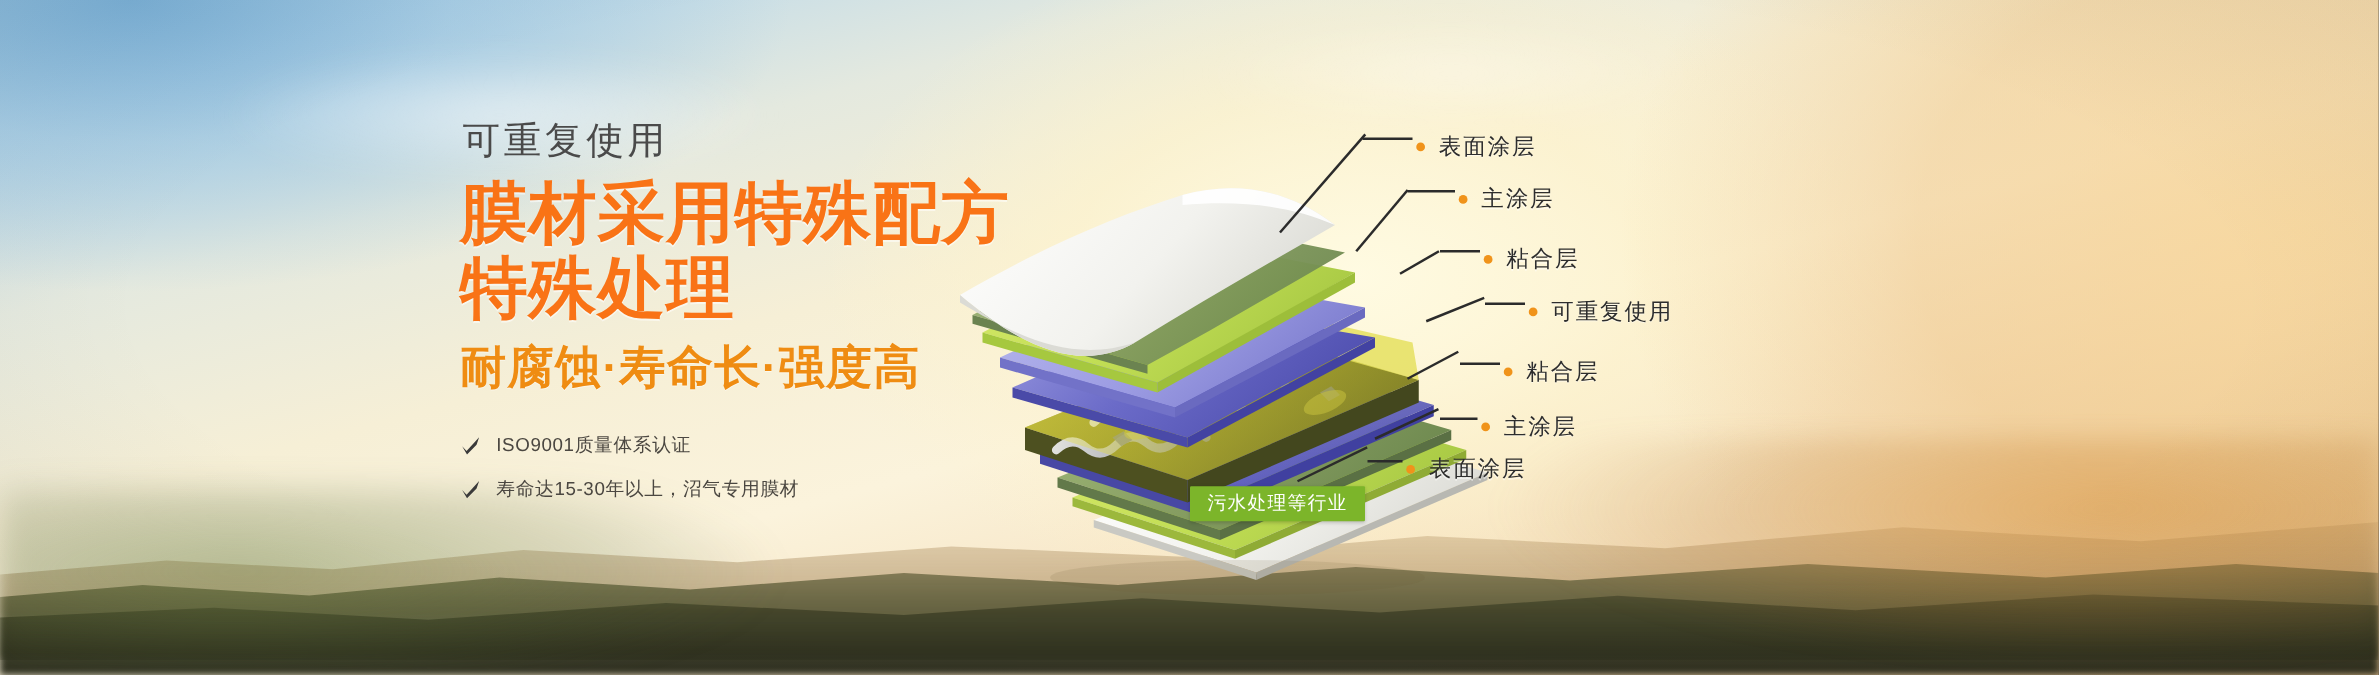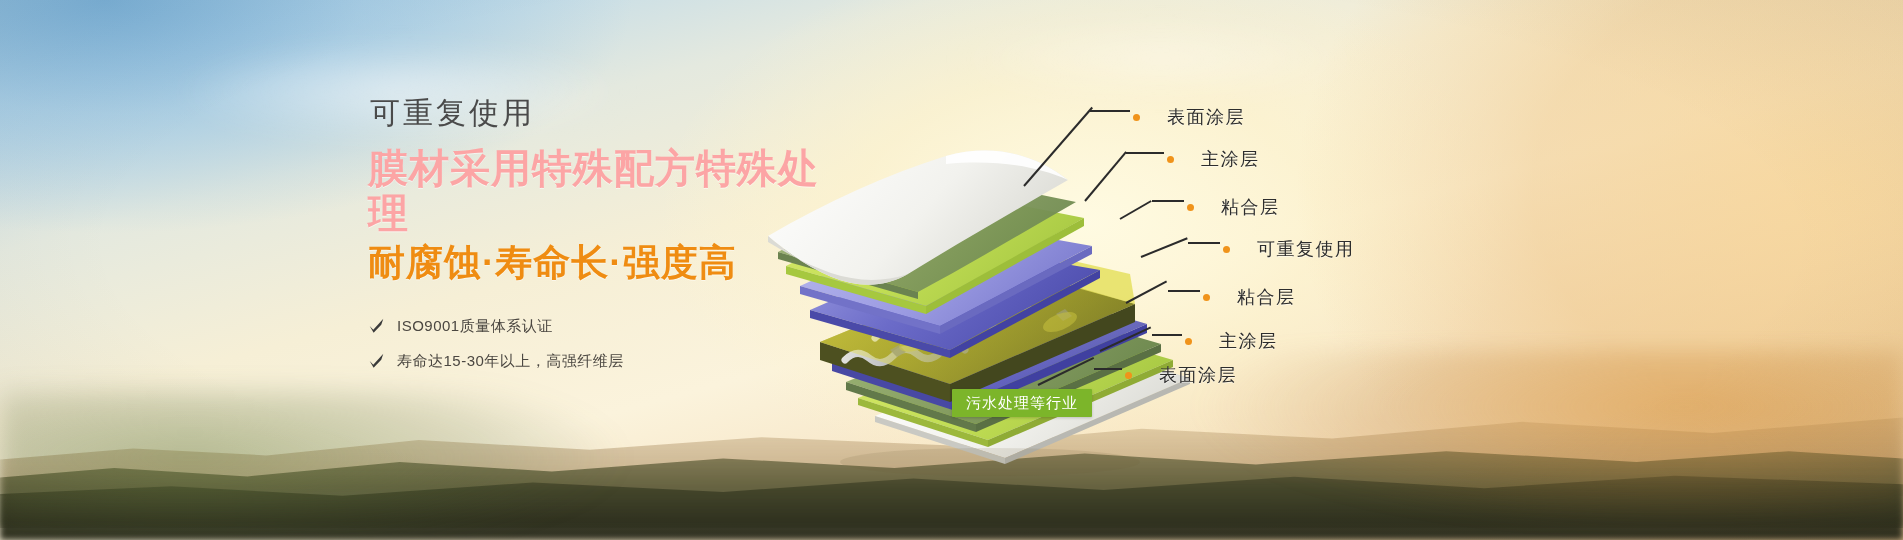--- a/index.html
+++ b/index.html
@@ -44,36 +44,36 @@
   .ground-green{position:absolute;left:0;bottom:0;width:40%;height:150px;
     background:radial-gradient(ellipse 70% 80% at 25% 45%,rgba(106,128,66,.45) 0%,rgba(80,100,52,.18) 55%,rgba(70,90,48,0) 82%);
     filter:blur(12px);}
   .vignette{position:absolute;inset:0;pointer-events:none;
     background:radial-gradient(ellipse 80% 90% at 50% 45%,rgba(0,0,0,0) 55%,rgba(40,30,10,.10) 100%);}
 
   
   .copy{position:absolute;left:368px;top:98px;width:470px;}
   .eyebrow{font-size:30px;color:#4a4a4a;letter-spacing:3px;line-height:1;
     font-weight:400;margin:0 0 18px 2px;}
-  .headline{font-size:40px;font-weight:bold;color:#fca5a5;letter-spacing:1px;
-    line-height:1.12;margin:0 0 6px 0;text-shadow:0 1px 0 rgba(255,255,255,.55);}
+  .headline{font-size:54px;font-weight:bold;color:#f97316;letter-spacing:1px;
+    line-height:1.12;margin:0 0 6px 0;text-shadow:0 1px 0 rgba(255,255,255,.55);font-family:Liberation Mono, monospace;}
   .subhead{font-size:37px;font-weight:bold;color:#ef8c12;letter-spacing:1px;
     line-height:1.12;margin:0 0 34px 0;text-shadow:0 1px 0 rgba(255,255,255,.5);}
   .feature-list{list-style:none;margin:0;padding:0;}
   .feature-item{display:flex;align-items:center;margin-bottom:18px;}
   .check-icon{width:17px;height:17px;margin-right:12px;flex:0 0 auto;display:block;}
   .feature-text{font-size:15px;color:#4b4741;letter-spacing:.5px;line-height:1;}
 
   
   .product{position:absolute;left:660px;top:60px;width:560px;height:420px;}
   .product svg{display:block;width:100%;height:100%;overflow:visible;}
 
   
   .callouts{position:absolute;left:0;top:0;width:100%;height:100%;}
-  .callout{position:absolute;display:flex;align-items:center;white-space:nowrap;gap:16px;}
+  .callout{position:absolute;display:flex;align-items:center;white-space:nowrap;}
   .callout-dot{width:7px;height:7px;border-radius:50%;background:#f0931a;flex:0 0 auto;}
   .callout-text{font-size:18px;color:#2d2d2d;letter-spacing:1.5px;margin-left:11px;
     text-shadow:0 1px 0 rgba(255,255,255,.5);}
   .leader{position:absolute;height:2px;background:#2b2b2b;transform-origin:left center;}
 
   
   .badge{position:absolute;left:952px;top:389px;
     background:#7cb52a;color:#ffffff;font-size:15px;letter-spacing:1px;
     padding:6px 14px 7px 14px;line-height:1;border-radius:1px;
     box-shadow:0 1px 3px rgba(0,0,0,.18);}
@@ -111,21 +111,21 @@
           </svg>
         </span>
         <span class="feature-text">ISO9001质量体系认证</span>
       </li>
       <li class="feature-item">
         <span class="check-icon">
           <svg viewBox="0 0 20 20" width="17" height="17" aria-hidden="true">
             <path d="M2 10.5 L6.2 15 L18 2 L15.6 9.2 L6.6 18.4 Z" fill="#3a3a3a"></path>
           </svg>
         </span>
-        <span class="feature-text">寿命达15-30年以上，高强纤维层</span>
+        <span class="feature-text">寿命达15-30年以上，沼气专用膜材</span>
       </li>
     </ul>
   </div>
 
   <div class="product">
     <svg viewBox="0 0 560 420" preserveAspectRatio="none">
       <defs>
         <linearGradient id="gWhite" x1="0" y1="0" x2="1" y2="0.4">
           <stop offset="0%" stop-color="#ffffff"></stop>
             <stop offset="60%" stop-color="#f2f2ee"></stop>

